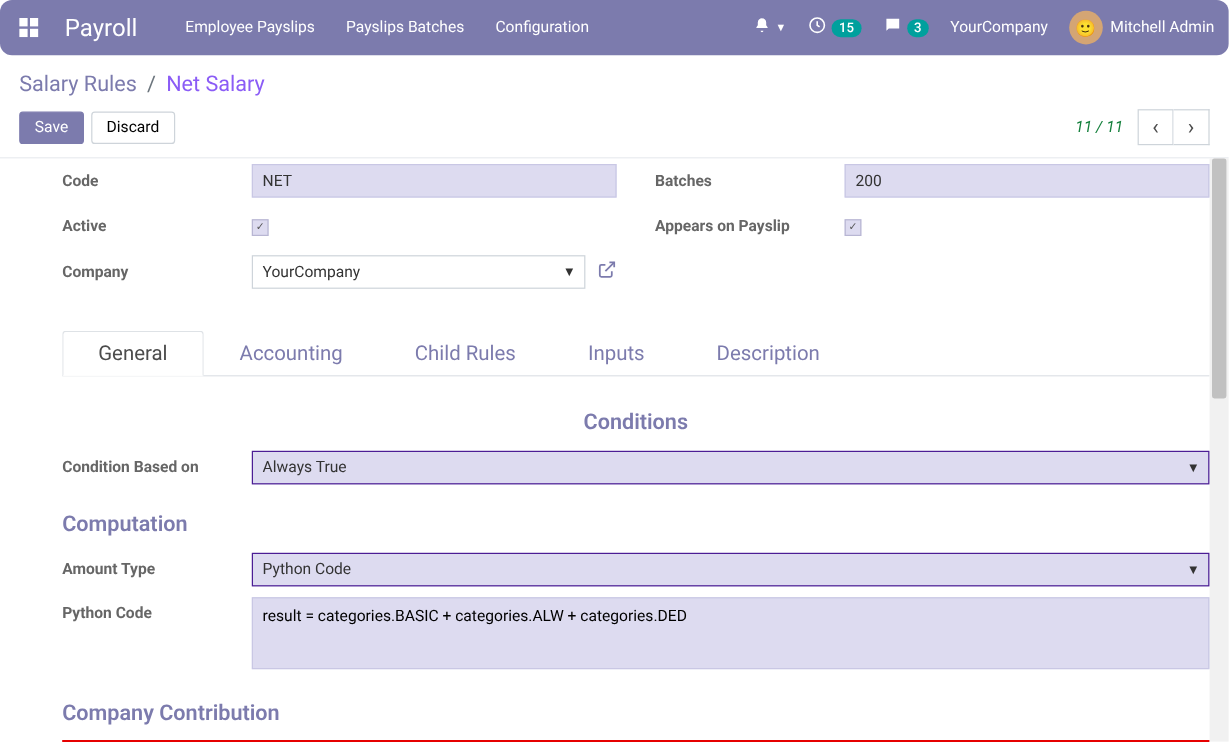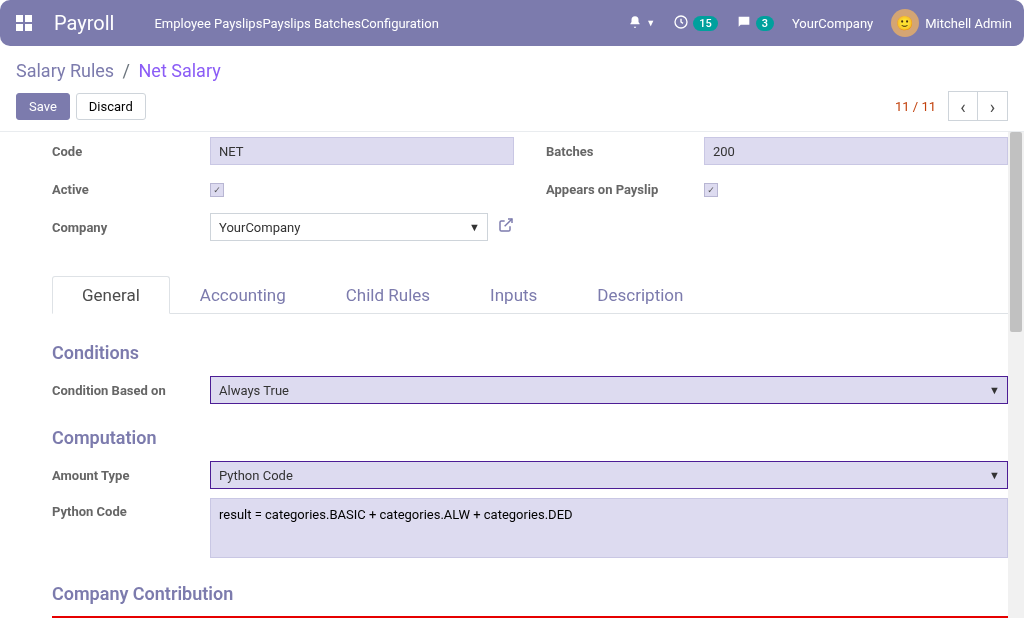--- a/index.html
+++ b/index.html
@@ -3,38 +3,38 @@
 <meta charset="utf-8">
 <style>
   * { box-sizing: border-box; margin: 0; padding: 0; font-family: -apple-system, BlinkMacSystemFont, "Segoe UI", Roboto, sans-serif; }
   body { background: #fff; color: #4c4c4c; font-size: 13px; }
   
   
   .top-nav { background: #7c7bad; height: 46px; display: flex; align-items: center; padding: 0 12px; color: #fff; border-radius: 10px; }
   .apps-icon { width: 24px; height: 24px; display:flex; align-items:center; justify-content:center; margin-right: 18px; cursor:pointer; }
   .apps-icon svg { display:block; }
   .app-title { font-size: 20px; font-weight: 400; margin-right: 40px; }
-  .nav-menu { display:flex; }
+  .nav-menu { display:flex; gap: 26px; }
   .nav-menu-item { color:#fff; cursor:pointer; font-size:13px; }
   .nav-spacer { flex:1; }
   .nav-right { display:flex; align-items:center; gap: 18px; }
   .nav-icon-btn { color:#fff; cursor:pointer; display:flex; align-items:center; gap:4px; position:relative; }
   .badge { background:#00a09d; color:#fff; border-radius:10px; font-size:11px; padding:1px 6px; font-weight:500; }
   .avatar { width:28px; height:28px; border-radius:50%; background:#d4a574; display:inline-flex; align-items:center; justify-content:center; font-size:14px; margin-right:6px; }
   .user-area { display:flex; align-items:center; cursor:pointer; }
   
   
   .control-panel { padding: 14px 16px 10px; border-bottom: 1px solid #e9ecef; }
   .breadcrumb-row { display:flex; align-items:center; justify-content:space-between; margin-bottom: 10px; }
   .breadcrumb { font-size:18px; }
   .breadcrumb-link { color:#7c7bad; cursor:pointer; }
   .breadcrumb-sep { color:#6c757d; margin: 0 4px; }
   .breadcrumb-active { color:#8b5cf6; }
   .pager { display:flex; align-items:center; gap:8px; }
-  .pager-counter { color:#c2410c; font-size:13px; margin-right:4px; }
+  .pager-counter { color:#15803d; font-size:13px; margin-right:4px;font-style:italic; }
   .pager-btn { width:30px; height:30px; border:1px solid #ced4da; background:#fff; display:flex; align-items:center; justify-content:center; cursor:pointer; font-size:18px; color:#4c4c4c; }
   .pager-btn + .pager-btn { border-left:none; }
   .btn-row { display:flex; gap:6px; }
   .btn { padding: 5px 12px; border:1px solid #ced4da; background:#fff; cursor:pointer; font-size:13px; border-radius:3px; }
   .btn-primary { background:#7c7bad; color:#fff; border-color:#7c7bad; }
   
   
   .form-sheet { padding: 4px 16px 20px; max-width: 1008px; overflow-y:auto; height: calc(622px - 46px - 90px); position:relative; }
   .form-group-row { display:flex; gap: 32px; }
   .form-col { flex:1; }
@@ -50,21 +50,21 @@
   .ext-link { color:#7c7bad; margin-left:10px; cursor:pointer; font-size:16px; }
   .row-with-ext { display:flex; align-items:center; }
   .row-with-ext .select-wrap { flex:1; }
   
   
   .tabs { margin-top: 26px; border-bottom:1px solid #dee2e6; display:flex; }
   .tab { padding: 8px 29px; color:#7c7bad; cursor:pointer; font-size:17px; border:1px solid transparent; border-bottom:none; }
   .tab.active { border-color:#dee2e6; border-bottom:1px solid #fff; margin-bottom:-1px; color:#4c4c4c; background:#fff; border-radius:3px 3px 0 0; }
   
   .section-title { color:#7c7bad; font-size:18px; font-weight:600; margin: 22px 0 12px; }
-  .section-title.first { margin-top: 28px; }
+  .section-title.first { margin-top: 28px; text-align: center; }
   
   .full-row .field-row { }
   .full-row .o-select { background:#dddbf0; }
   .code-area { width:100%; min-height:60px; background:#dddbf0; border:1px solid #c9c7e4; padding:8px; font-size:13px; font-family:inherit; resize:none; }
   
   
   .redbox { border:3px solid #e60000; padding:8px 6px; margin-top:4px; }
   
   
   .form-outer { position:relative;margin-left:36px; }

